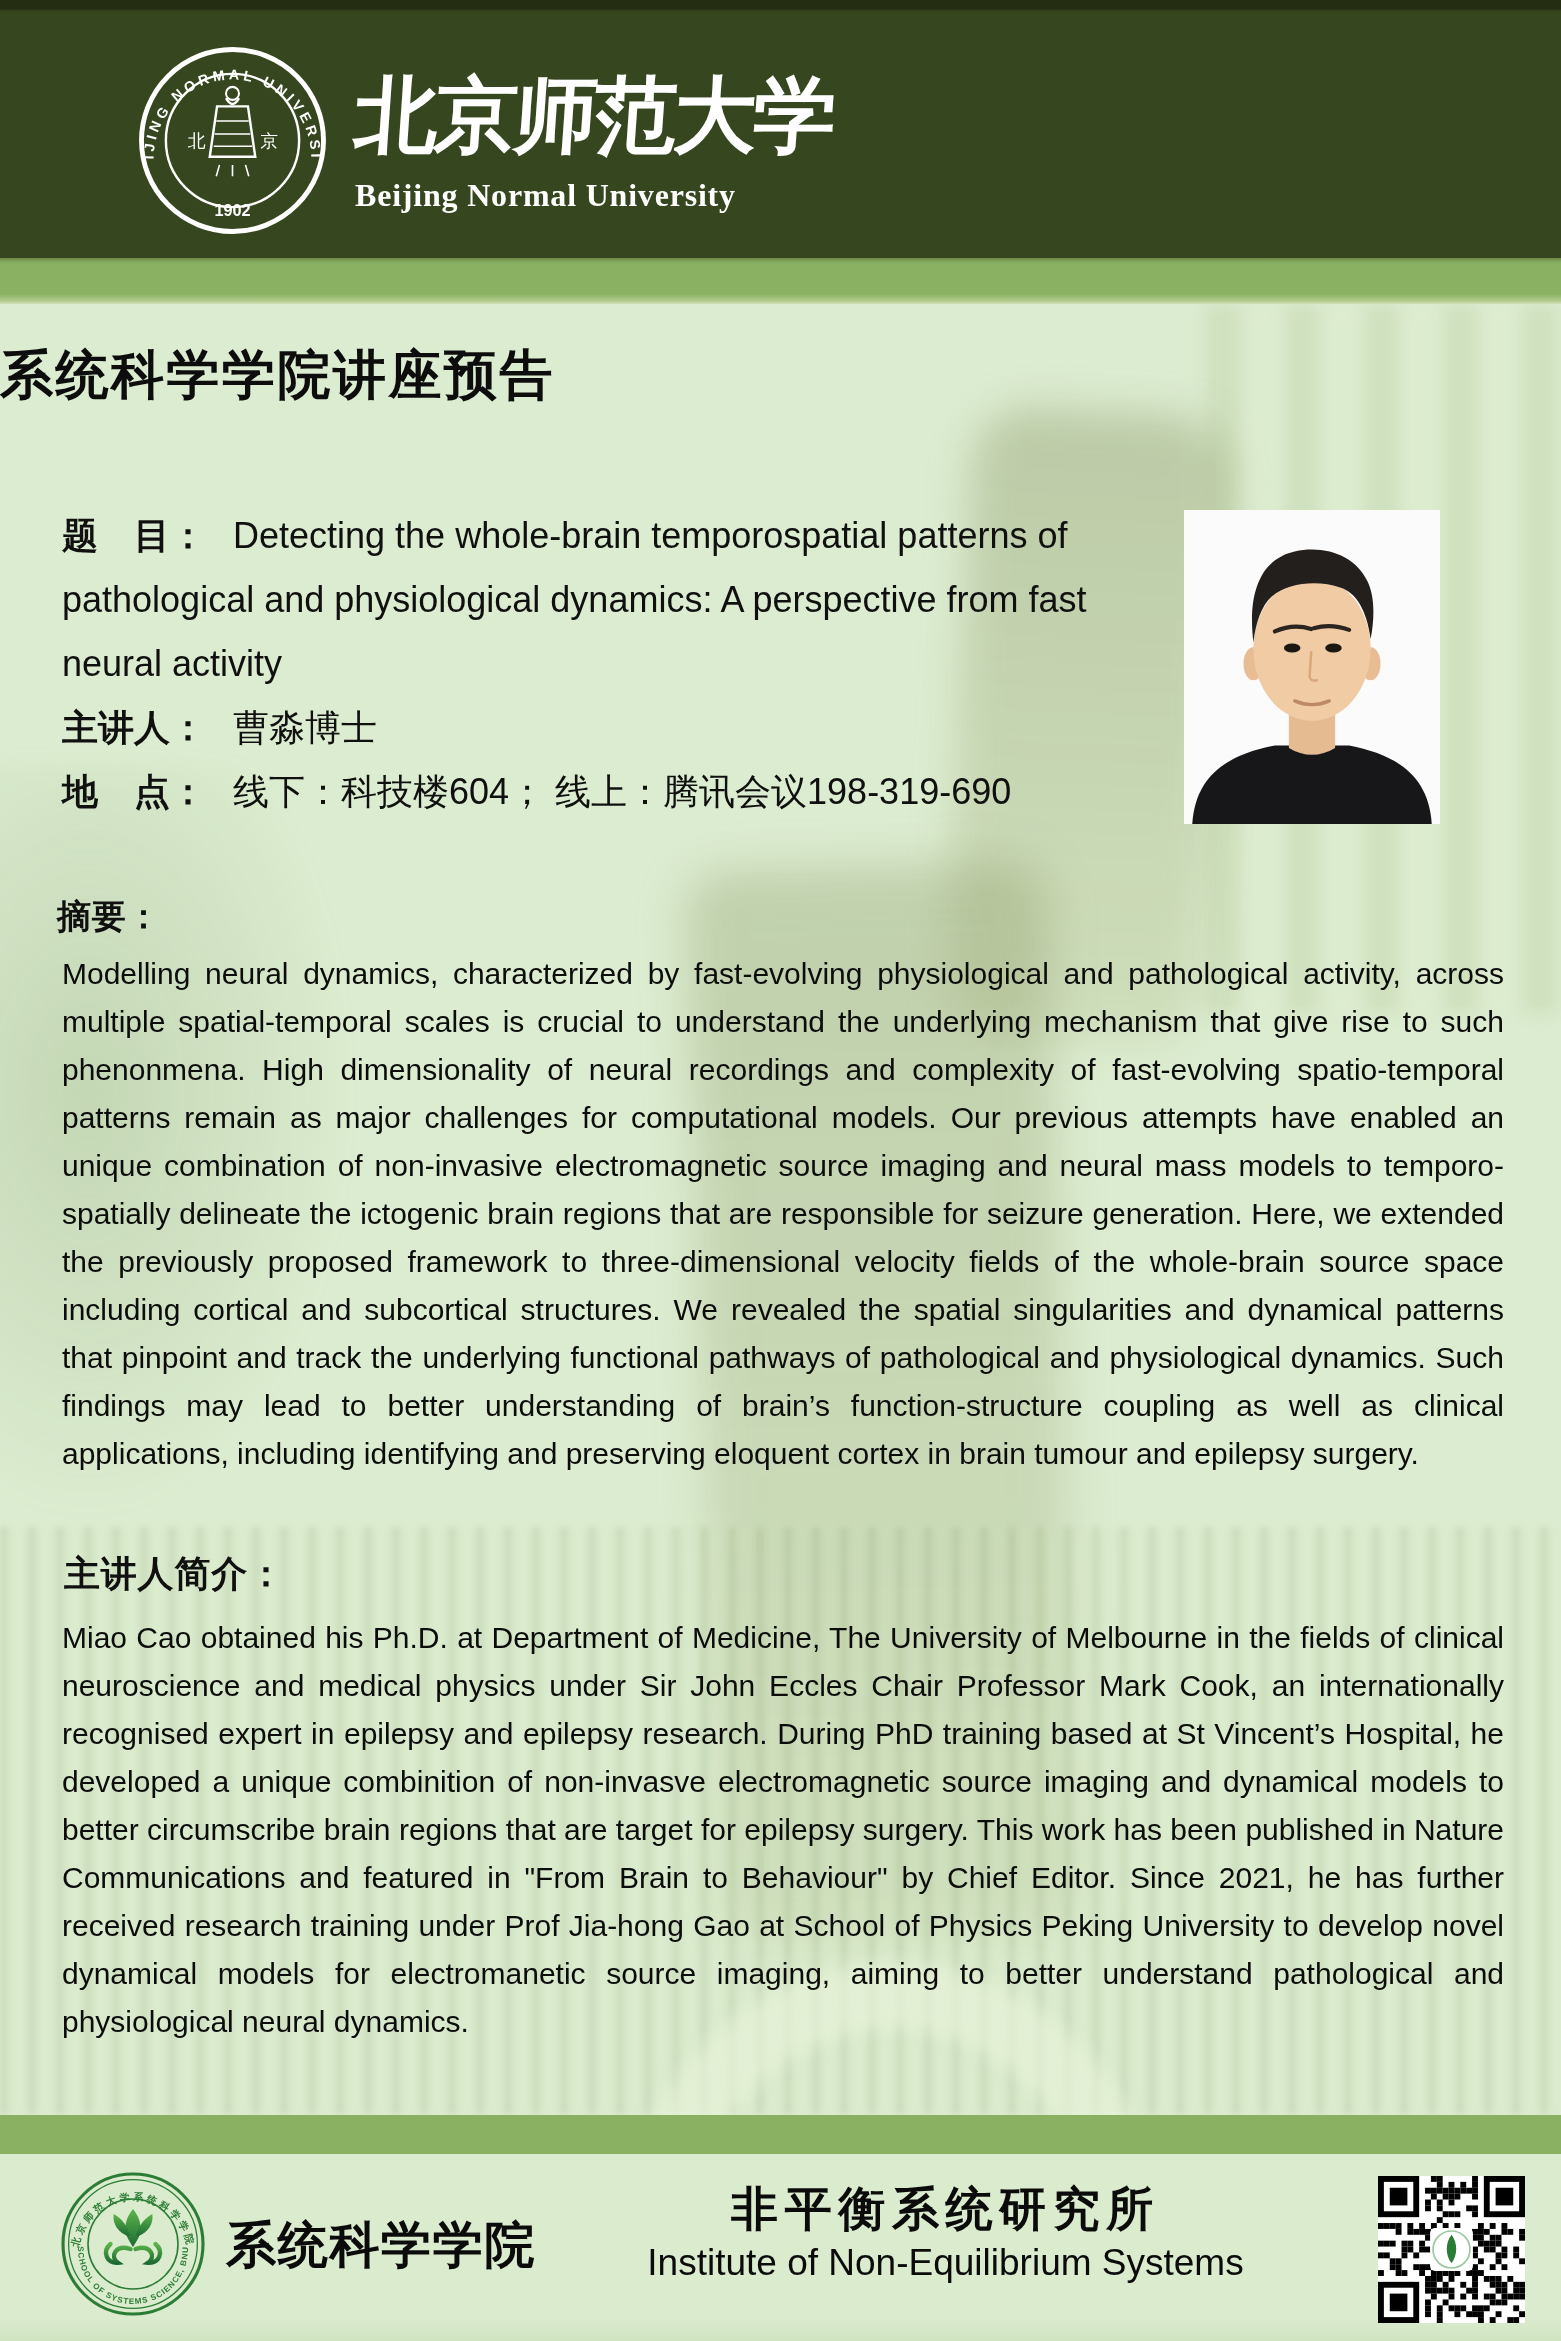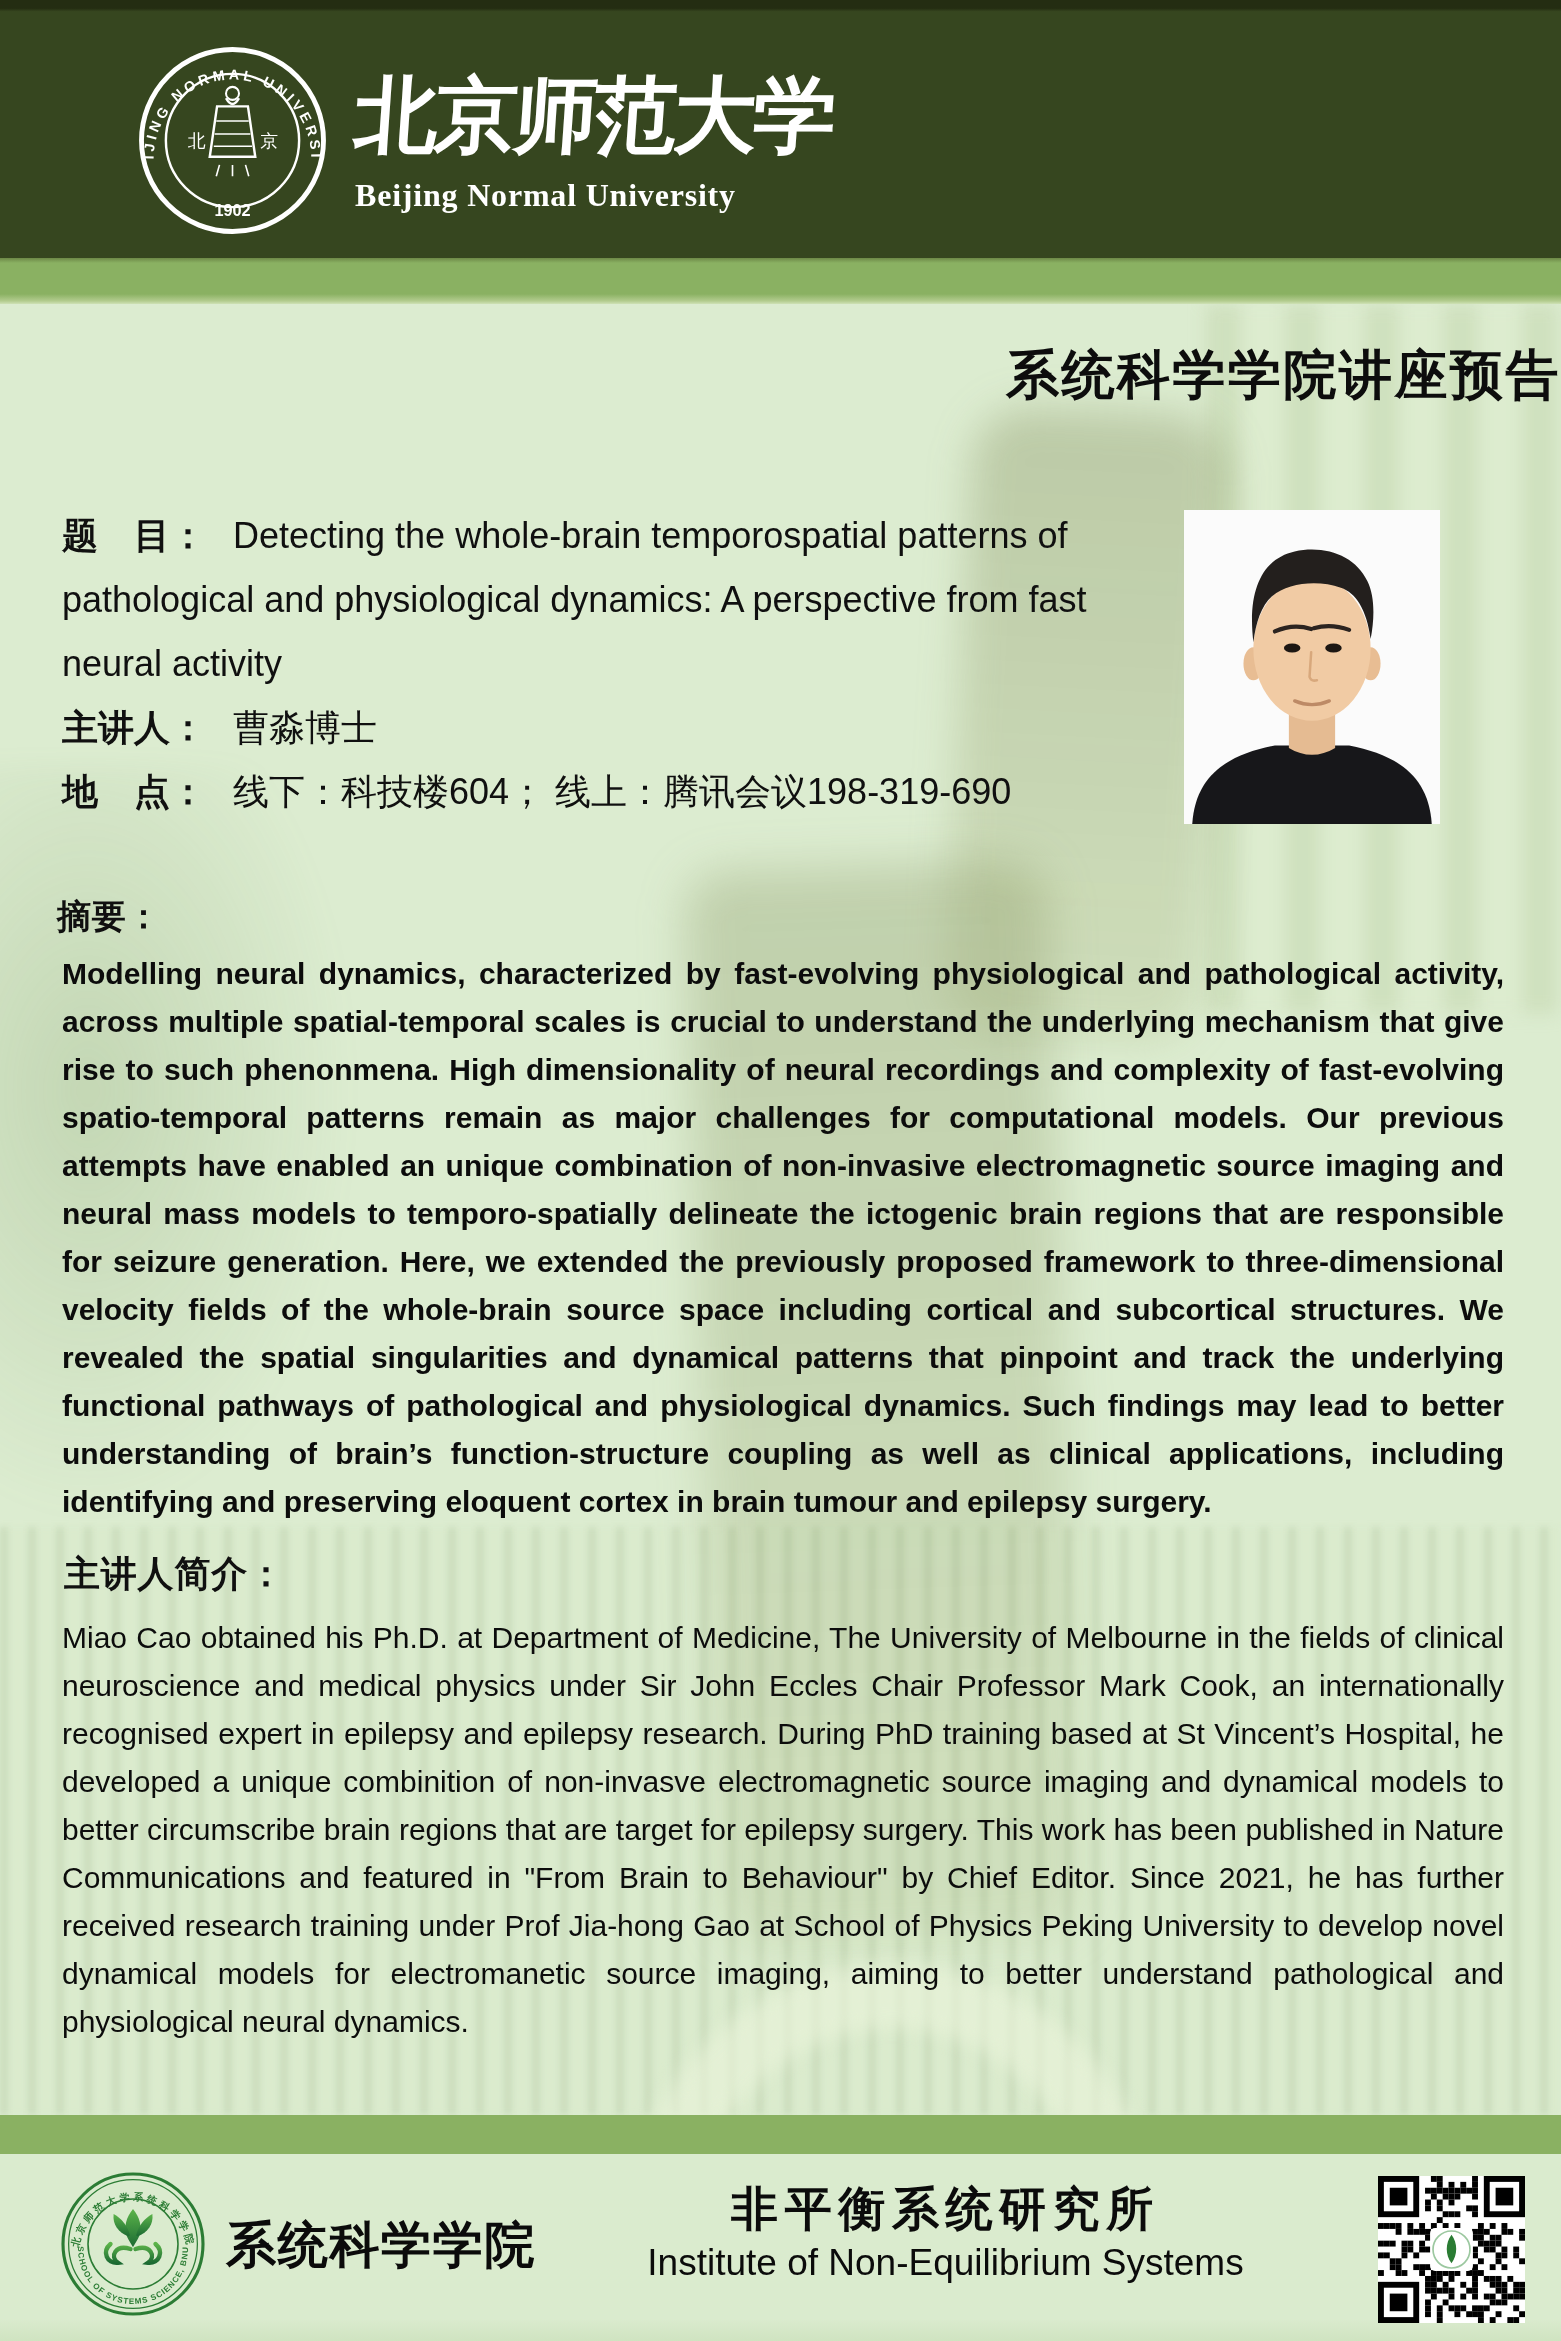--- a/index.html
+++ b/index.html
@@ -62,36 +62,36 @@
     background:radial-gradient(ellipse at 35% 40%,rgba(118,148,92,.24),transparent 62%);
     filter:blur(11.6px);}
   .wm-grass{left:0;top:1223px;width:1561px;height:588px;
     background:repeating-linear-gradient(90deg,rgba(108,138,78,.15) 0 8.3px,rgba(212,230,190,.12) 8.3px 28px);
     filter:blur(3.3px);}
   .wm-arch{left:620px;top:1660px;width:545px;height:595px;border-radius:50%;
     border:64px solid rgba(234,244,218,.62);filter:blur(9px);}
   .content{position:relative;z-index:2;}
   .page-title{
     position:absolute;left:0;top:36px;width:1561px;
-    text-align:right;font-size:53px;font-weight:800;letter-spacing:2.5px;color:#0d0d0d;
+    text-align:left;font-size:53px;font-weight:800;letter-spacing:2.5px;color:#0d0d0d;
   }
   .info{position:absolute;left:62px;top:200px;width:1104px;font-size:36px;line-height:64px;font-weight:500;}
   .info .lbl{font-weight:700;margin-right:27px;}
   .photo{
     position:absolute;left:1184px;top:206px;width:256px;height:314px;
     background:#ffffff;overflow:hidden;
   }
   .sec-heading{position:absolute;left:57px;font-size:34px;font-weight:700;letter-spacing:0.8px;font-family:Liberation Mono, monospace;}
   .abstract-heading{top:590px;}
   .para{
     position:absolute;left:62px;width:1442px;
     font-size:30px;line-height:48px;font-weight:500;
     text-align:justify;color:#0c0c0c;
   }
-  .abstract-para{top:646px;font-weight:bold;}
+  .abstract-para{top:646px;}
   .bio-heading{top:1246px;font-size:36px;margin-left:7px;}
   .bio-para{top:1310px;}
   
   .footer{
     position:absolute;left:0;top:2154px;width:1561px;height:188px;
     background:linear-gradient(var(--footer-green) 0 165px,#cfe3c0 188px);
   }
   .sss-seal{position:absolute;left:58px;top:15px;width:150px;height:150px;}
   .school-name{position:absolute;left:226px;top:58px;font-size:50px;font-weight:900;letter-spacing:1.7px;color:#0b0b0b;}
   .institute{position:absolute;left:611px;top:28px;width:669px;text-align:center;}

